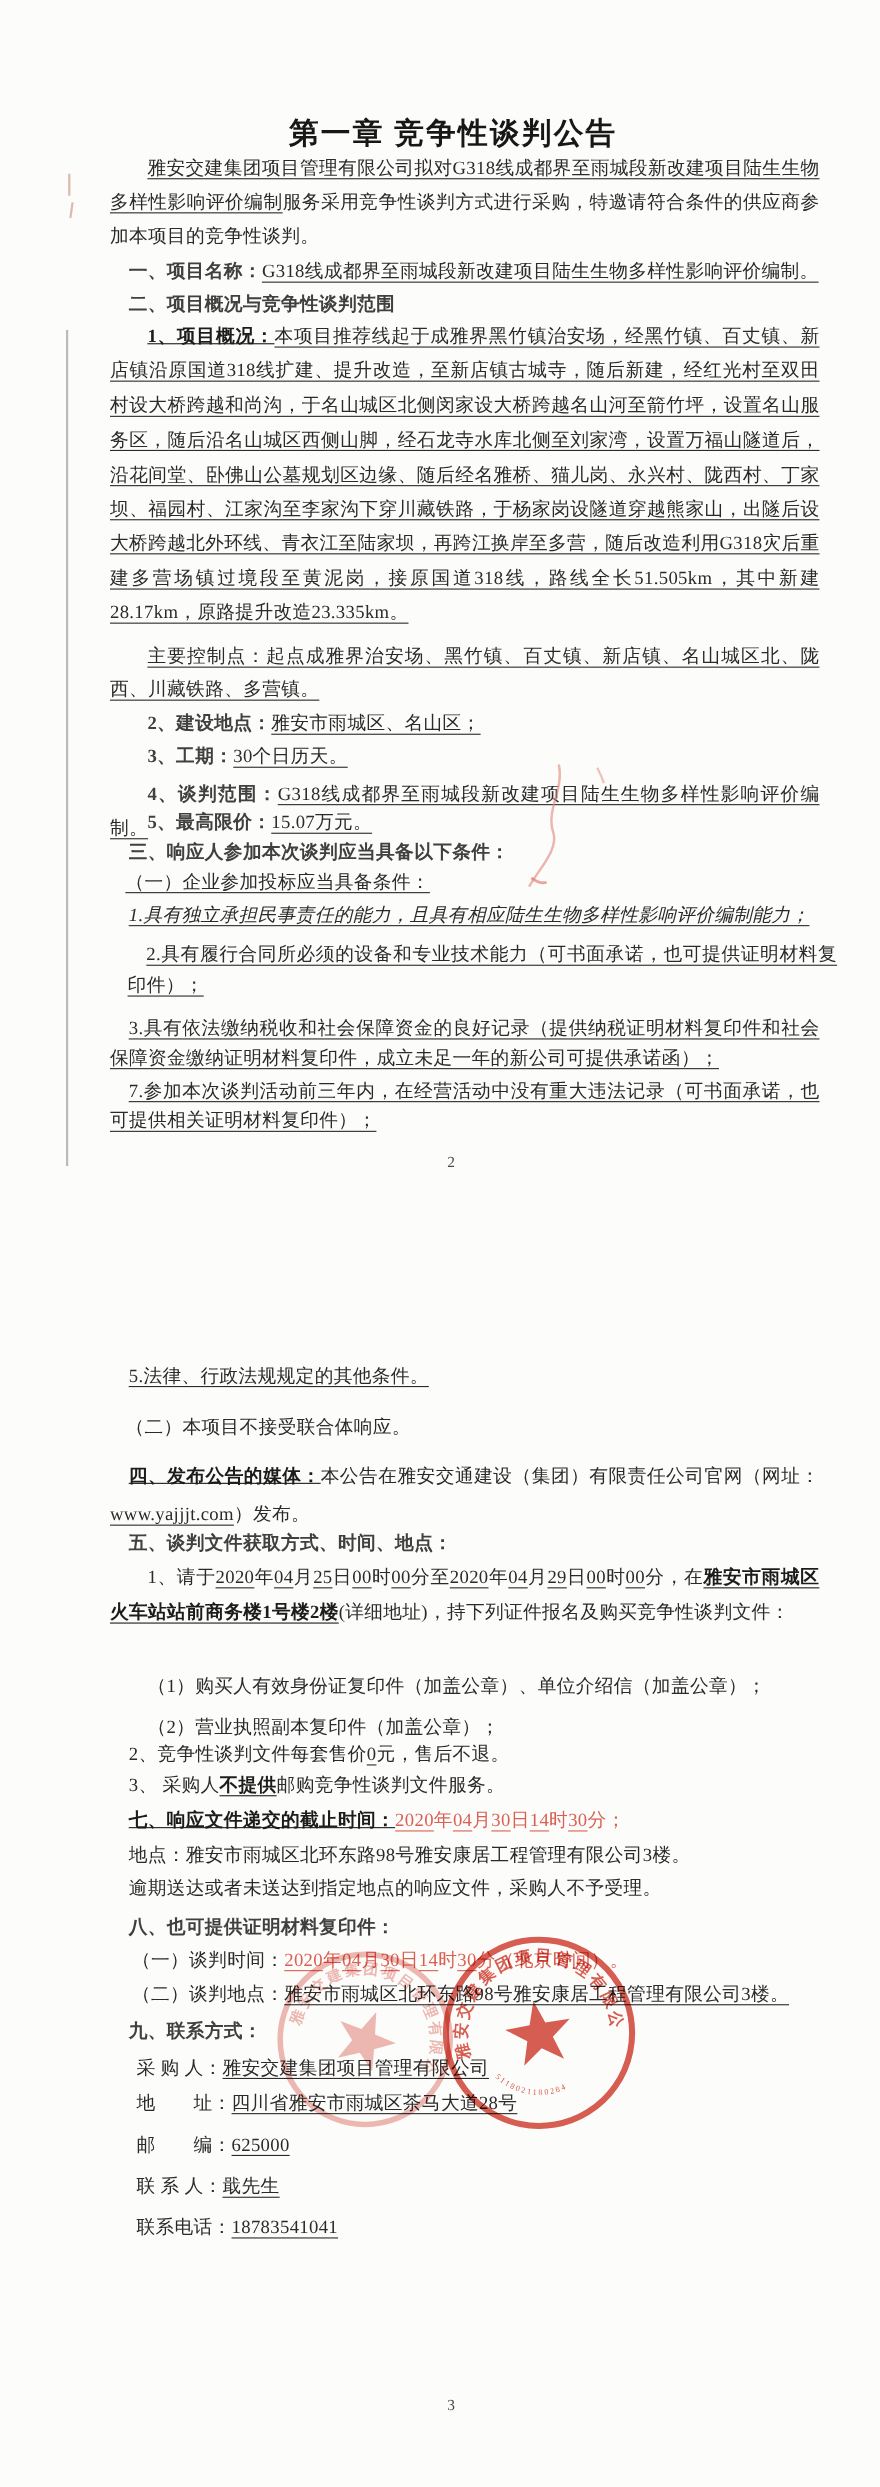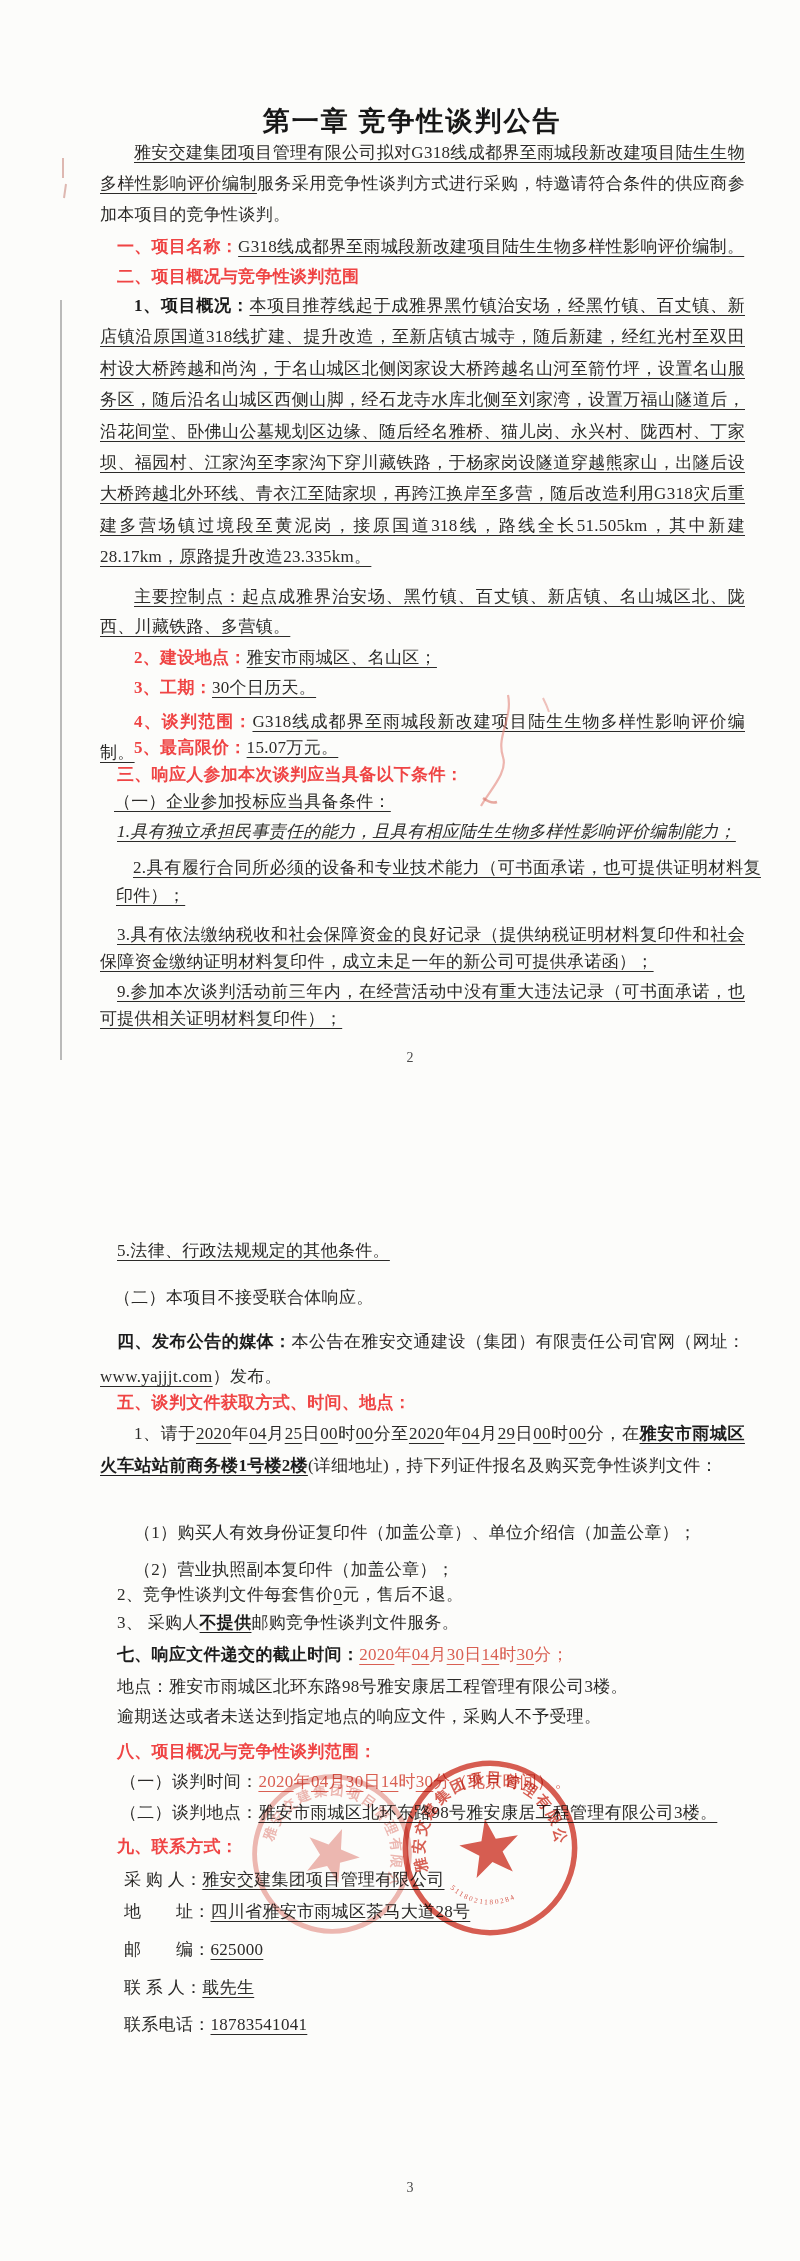--- a/index.html
+++ b/index.html
@@ -19,24 +19,24 @@
     letter-spacing:0.3px;
   }
   .title{
     left:0;width:800px;text-align:center;
     font-size:27px;font-weight:bold;line-height:34px;color:#171717;
     letter-spacing:2px;text-indent:0;margin-left:12px;
   }
   .ind2{text-indent:34px;}
   .ind1{text-indent:17px;}
   .indS{text-indent:14px;}
-  .bold{font-weight:bold;color:#ef4444;}
+  .bold{font-weight:bold;color:#404040;}
   .u{text-decoration:underline;text-underline-offset:4px;text-decoration-thickness:1px;}
   .sg-u{text-decoration:underline;text-underline-offset:4px;text-decoration-thickness:1px;}
-  .sg-b{font-weight:bold;color:#1c1c1c;}
+  .sg-b{font-weight:bold;color:#1c1c1c;text-decoration:underline;}
   .sg-r{color:#d95f52;}
   .pagenum{
     left:0;width:820px;text-align:center;font-size:14px;color:#4a4a4a;
     line-height:20px;letter-spacing:0;text-indent:0;
   }
   .contact-row{line-height:32px;padding-left:24px;text-align:left;}
   .contact-row .u{text-decoration:underline;text-underline-offset:4px;}
   .stamp{position:absolute;mix-blend-mode:multiply;pointer-events:none;}
   .edge-line{position:absolute;pointer-events:none;}
 </style>
@@ -65,21 +65,21 @@
 
   <div class="blk ind2" style="top:732px;"><span class="bold">5、最高限价：</span><span class="u">15.07万元。</span></div>
 
   <div class="blk ind1 bold" style="top:759px;">三、响应人参加本次谈判应当具备以下条件：</div>
 
   <div class="blk indS u" style="top:786px;">（一）企业参加投标应当具备条件：</div>
 
   <div class="blk ind1 u" style="top:817px;line-height:30px;font-style:italic;">1.具有独立承担民事责任的能力，且具有相应陆生生物多样性影响评价编制能力；</div>
   <div class="blk ind1 u" style="top:854px;line-height:28px;margin-left:16px;">2.具有履行合同所必须的设备和专业技术能力（可书面承诺，也可提供证明材料复印件）；</div>
   <div class="blk ind1 u" style="top:921px;line-height:27px;">3.具有依法缴纳税收和社会保障资金的良好记录（提供纳税证明材料复印件和社会保障资金缴纳证明材料复印件，成立未足一年的新公司可提供承诺函）；</div>
-  <div class="blk ind1 u" style="top:978px;line-height:27px;">9.参加本次谈判活动前三年内，在经营活动中没有重大违法记录（可书面承诺，也可提供相关证明材料复印件）；</div>
+  <div class="blk ind1 u" style="top:978px;line-height:27px;">7.参加本次谈判活动前三年内，在经营活动中没有重大违法记录（可书面承诺，也可提供相关证明材料复印件）；</div>
 
   <div class="blk pagenum" style="top:1048px;">2</div>
 
   <div class="blk ind1 u" style="top:1235px;">5.法律、行政法规规定的其他条件。</div>
 
   <div class="blk ind1" style="top:1324px;line-height:35px;"><span class="sg-b">四、发布公告的媒体：</span><span>本公告在雅安交通建设（集团）有限责任公司官网（网址：</span><span class="sg-u">www.yajjjt.com</span><span>）发布。</span></div>
 
   <div class="blk indS" style="top:1282px;">（二）本项目不接受联合体响应。</div>
 
   <div class="blk ind1 bold" style="top:1387px;">五、谈判文件获取方式、时间、地点：</div>
@@ -89,21 +89,21 @@
   <div class="blk ind2" style="top:1517px;">（1）购买人有效身份证复印件（加盖公章）、单位介绍信（加盖公章）；</div>
   <div class="blk ind2" style="top:1554px;">（2）营业执照副本复印件（加盖公章）；</div>
 
   <div class="blk ind1" style="top:1579px;"><span>2、竞争性谈判文件每套售价</span><span class="sg-u">0</span><span>元，售后不退。</span></div>
   <div class="blk ind1" style="top:1607px;"><span>3、 采购人</span><span class="sg-u sg-b">不提供</span><span>邮购竞争性谈判文件服务。</span></div>
 
   <div class="blk ind1" style="top:1639px;"><span class="sg-b">七、响应文件递交的截止时间：</span><span class="sg-u sg-r">2020</span><span class="sg-r">年</span><span class="sg-u sg-r">04</span><span class="sg-r">月</span><span class="sg-u sg-r">30</span><span class="sg-r">日</span><span class="sg-u sg-r">14</span><span class="sg-r">时</span><span class="sg-u sg-r">30</span><span class="sg-r">分；</span></div>
   <div class="blk ind1" style="top:1671px;">地点：雅安市雨城区北环东路98号雅安康居工程管理有限公司3楼。</div>
   <div class="blk ind1" style="top:1701px;">逾期送达或者未送达到指定地点的响应文件，采购人不予受理。</div>
 
-  <div class="blk ind1 bold" style="top:1736px;">八、项目概况与竞争性谈判范围：</div>
+  <div class="blk ind1 bold" style="top:1736px;">八、也可提供证明材料复印件：</div>
 
   <div class="blk" style="top:1766px;text-indent:20px;"><span>（一）谈判时间：</span><span class="sg-u sg-r">2020</span><span class="sg-r">年</span><span class="sg-u sg-r">04</span><span class="sg-r">月</span><span class="sg-u sg-r">30</span><span class="sg-r">日</span><span class="sg-u sg-r">14</span><span class="sg-r">时</span><span class="sg-u sg-r">30</span><span class="sg-r">分</span><span class="sg-r">（北京时间）。</span></div>
   <div class="blk" style="top:1797px;text-indent:20px;"><span>（二）谈判地点：</span><span class="sg-u">雅安市雨城区北环东路98号雅安康居工程管理有限公司3楼。</span></div>
 
   <div class="blk ind1 bold" style="top:1831px;">九、联系方式：</div>
 
   <div class="blk contact-row" style="top:1864px;"><span>采 购 人：</span><span class="u">雅安交建集团项目管理有限公司</span></div>
   <div class="blk contact-row" style="top:1896px;"><span>地　　址：</span><span class="u">四川省雅安市雨城区茶马大道28号</span></div>
   <div class="blk contact-row" style="top:1934px;"><span>邮　　编：</span><span class="u">625000</span></div>
   <div class="blk contact-row" style="top:1972px;"><span>联 系 人：</span><span class="u">戢先生</span></div>

